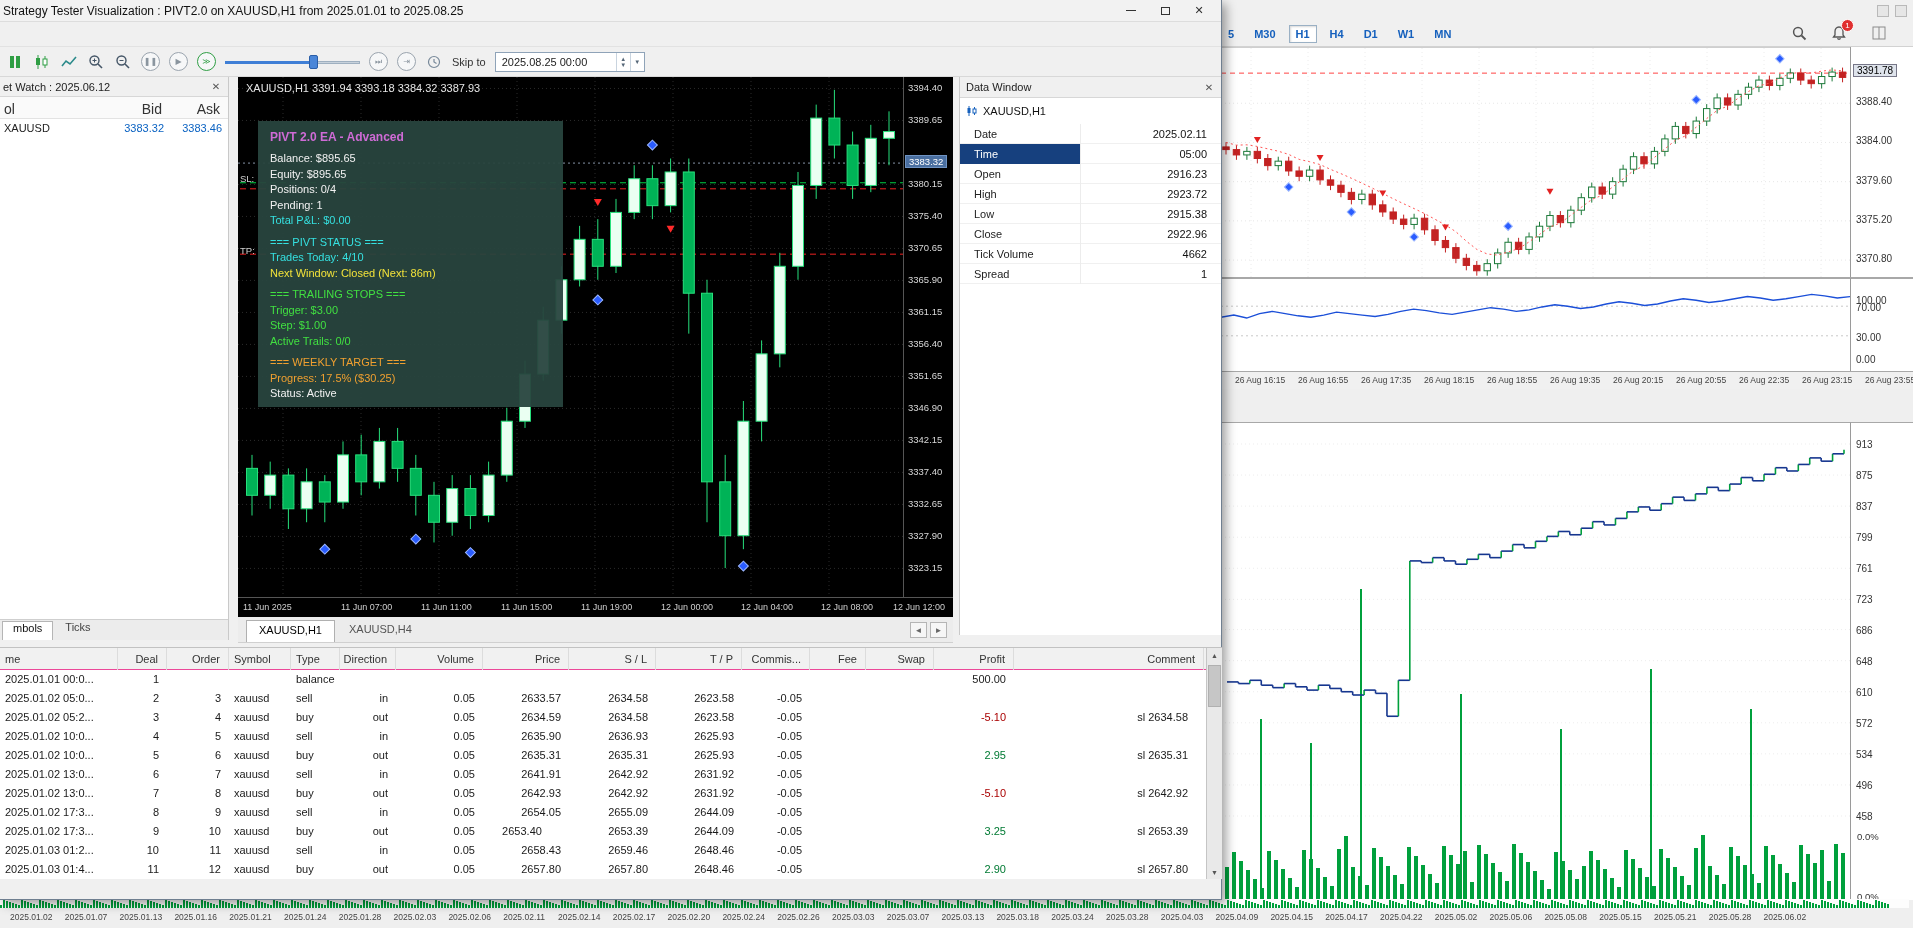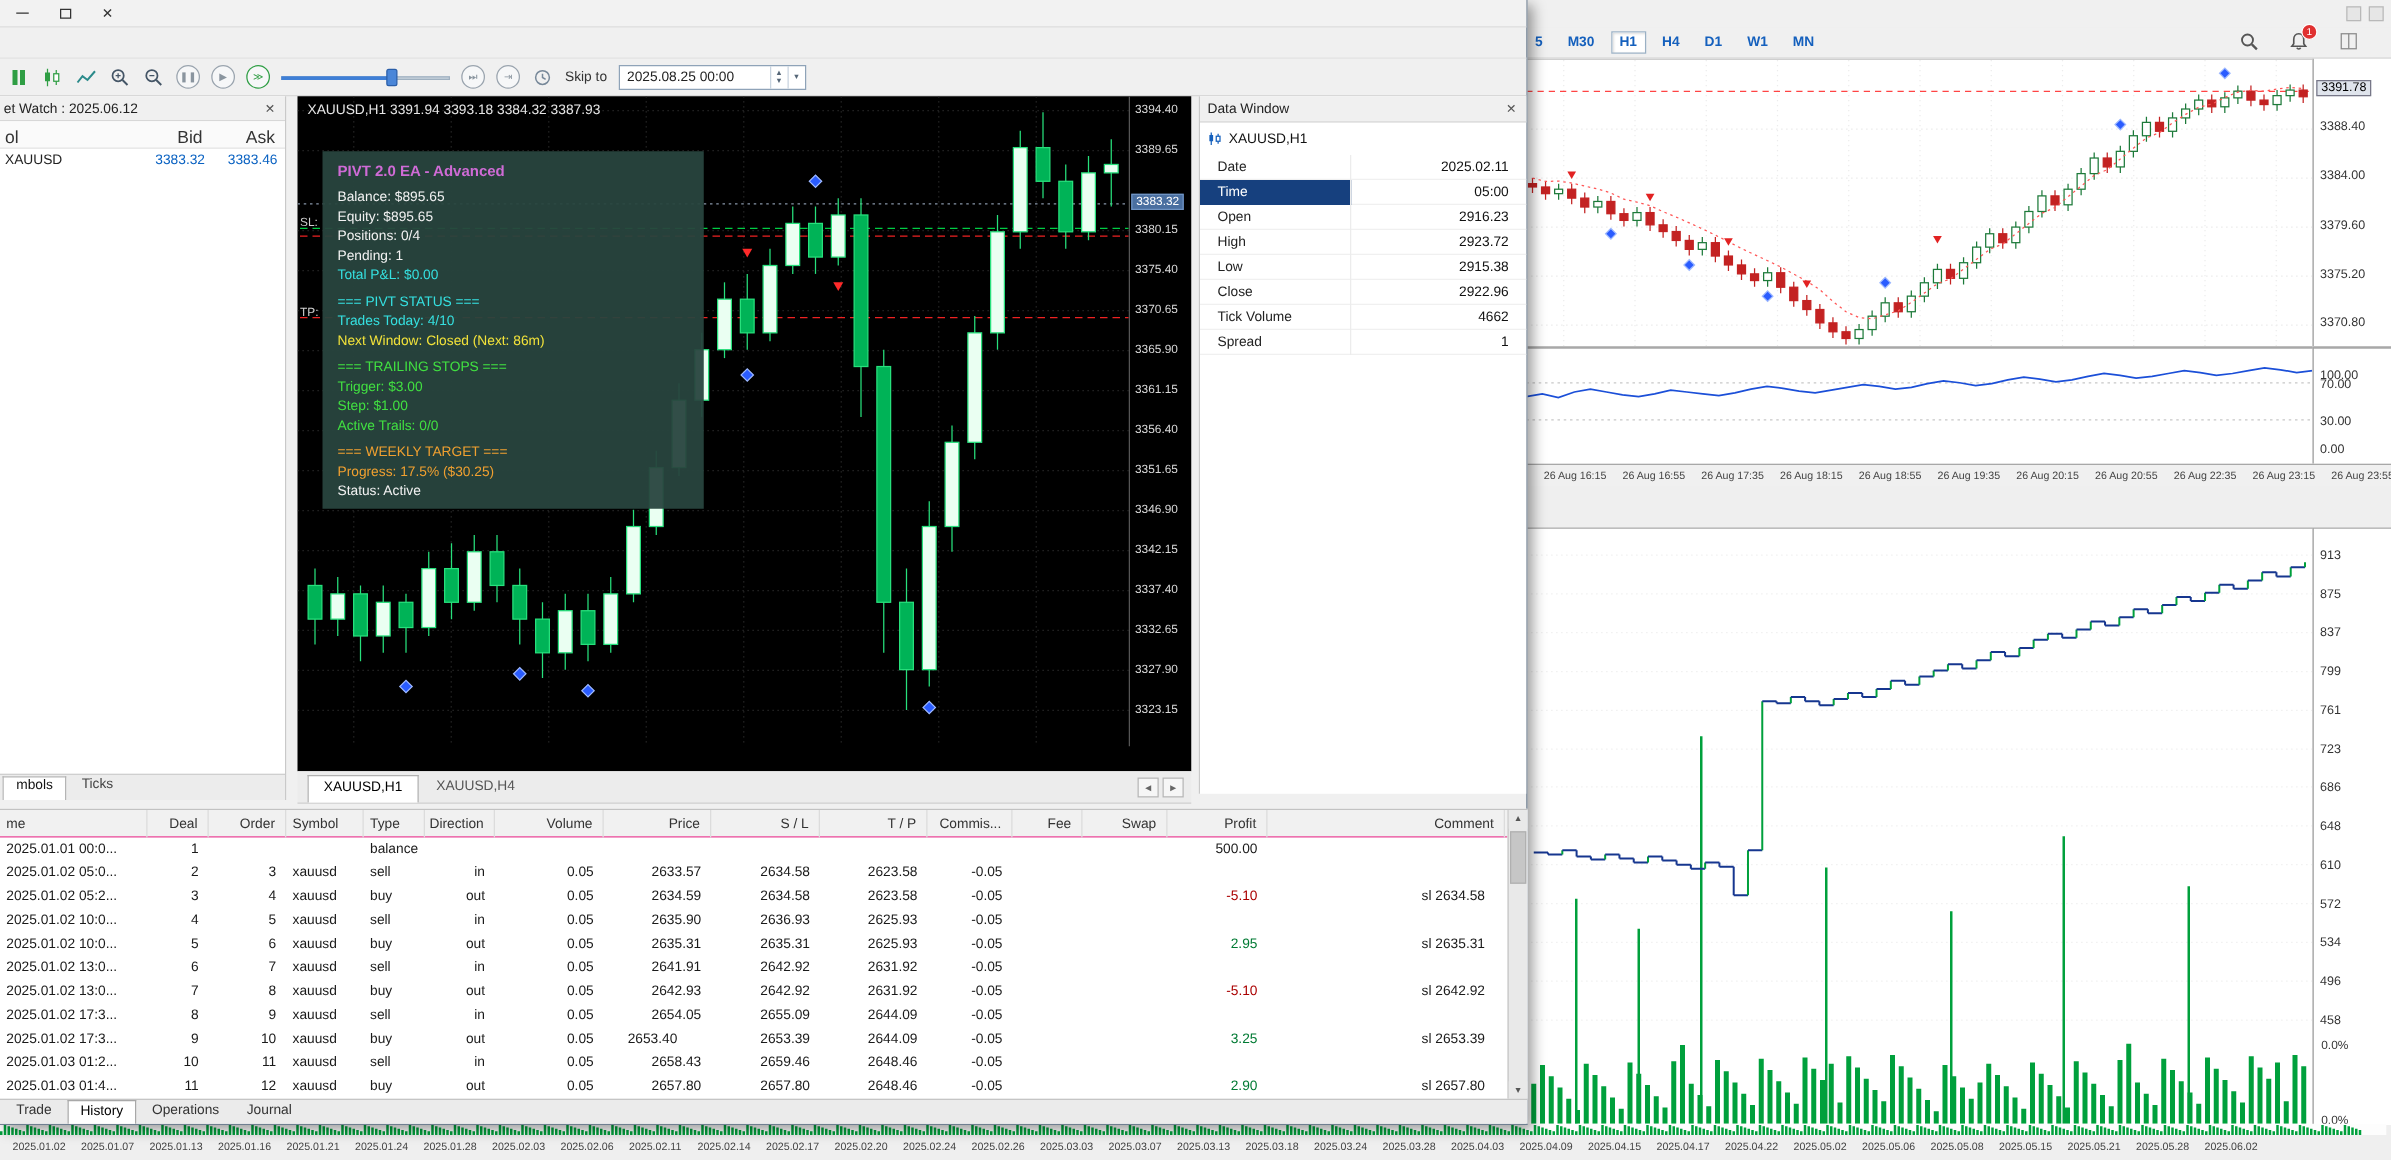--- a/index.html
+++ b/index.html
@@ -1243,20 +1243,21 @@
       <div class="date-lbl" style="left: 1544.4px;">2025.05.08</div>
       <div class="date-lbl" style="left: 1599.2px;">2025.05.15</div>
       <div class="date-lbl" style="left: 1654px;">2025.05.21</div>
       <div class="date-lbl" style="left: 1708.8px;">2025.05.28</div>
       <div class="date-lbl" style="left: 1763.6px;">2025.06.02</div>
     </div>
 
   <div id="tester">
 
     <div id="tTitle">
+      <span class="title">Strategy Tester Visualization : PIVT2.0 on XAUUSD,H1 from 2025.01.01 to 2025.08.25</span>
       <span style="display:flex;align-items:center;padding-right:6px;">
         <span class="winbtn">
             <span class="wb-min"></span>
           </span>
         <span class="winbtn">
             <span class="wb-max"></span>
           </span>
         <span class="winbtn">✕</span>
       </span>
     </div>
@@ -1488,20 +1489,31 @@
           <div class="t-price" style="top: 261.419px;">3356.40</div>
           <div class="t-price" style="top: 293.415px;">3351.65</div>
           <div class="t-price" style="top: 325.411px;">3346.90</div>
           <div class="t-price" style="top: 357.407px;">3342.15</div>
           <div class="t-price" style="top: 389.403px;">3337.40</div>
           <div class="t-price" style="top: 421.399px;">3332.65</div>
           <div class="t-price" style="top: 453.395px;">3327.90</div>
           <div class="t-price" style="top: 485.391px;">3323.15</div>
           <div id="tCurTag" style="top: 78.0861px;">3383.32</div>
         </div>
+      <div id="tTimeAxis">
+          <div class="t-time" style="left: 5px;">11 Jun 2025</div>
+          <div class="t-time" style="left: 103px;">11 Jun 07:00</div>
+          <div class="t-time" style="left: 183px;">11 Jun 11:00</div>
+          <div class="t-time" style="left: 263px;">11 Jun 15:00</div>
+          <div class="t-time" style="left: 343px;">11 Jun 19:00</div>
+          <div class="t-time" style="left: 423px;">12 Jun 00:00</div>
+          <div class="t-time" style="left: 503px;">12 Jun 04:00</div>
+          <div class="t-time" style="left: 583px;">12 Jun 08:00</div>
+          <div class="t-time" style="left: 655px;">12 Jun 12:00</div>
+        </div>
     </div>
 
     <div id="tTabs">
       <span class="chart-tab active">XAUUSD,H1</span>
       <span class="chart-tab">XAUUSD,H4</span>
       <span id="tTabArrows">
         <span class="tab-arrow">◄</span>
         <span class="tab-arrow">►</span>
       </span>
     </div>
@@ -1722,21 +1734,15 @@
             <div class="h-cell" style="left: 1014px; width: 190px; text-align: right; padding-left: 0px; padding-right: 16px;">sl 2657.80</div>
           </div>
         </div>
       <div id="histSB">
         <span class="sb-btn" style="top:0;">▲</span>
         <span id="histThumb"></span>
         <span class="sb-btn" style="bottom:0;">▼</span>
       </div>
     </div>
 
-    <div id="bTabs">
-      <span class="b-tab">Trade</span>
-      <span class="b-tab active">History</span>
-      <span class="b-tab">Operations</span>
-      <span class="b-tab">Journal</span>
-    </div>
 
   </div>
 </div>
 
 </body></html>

